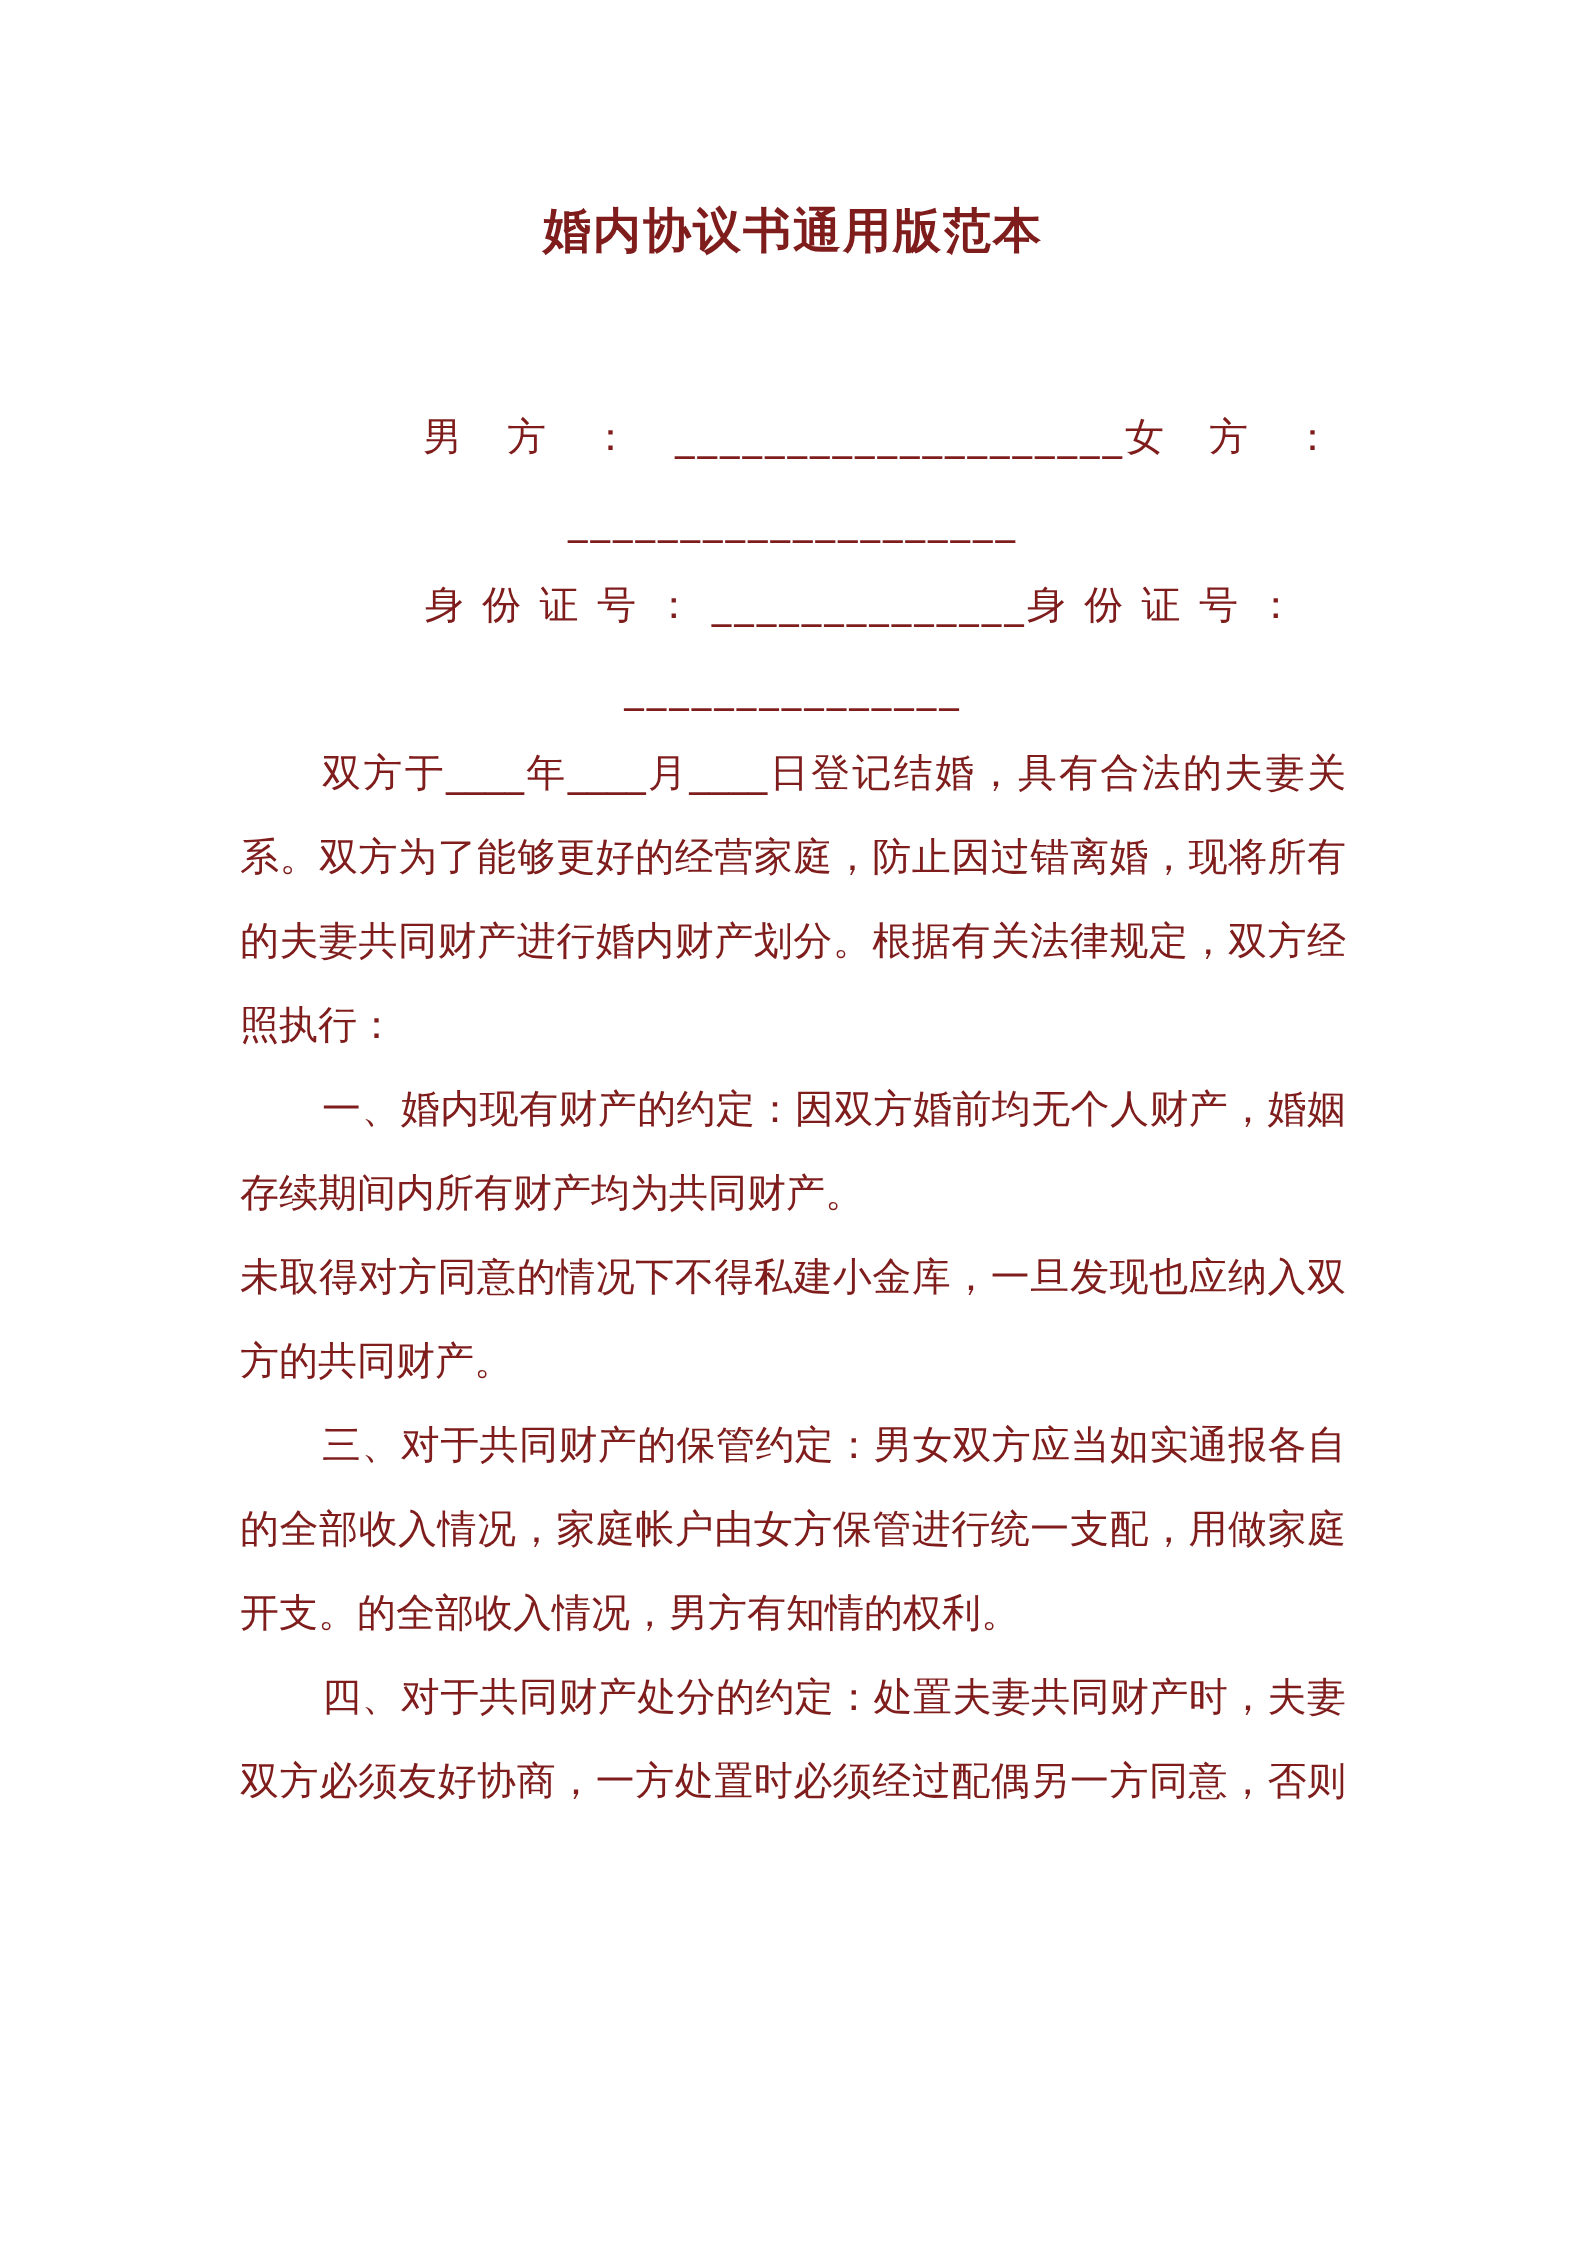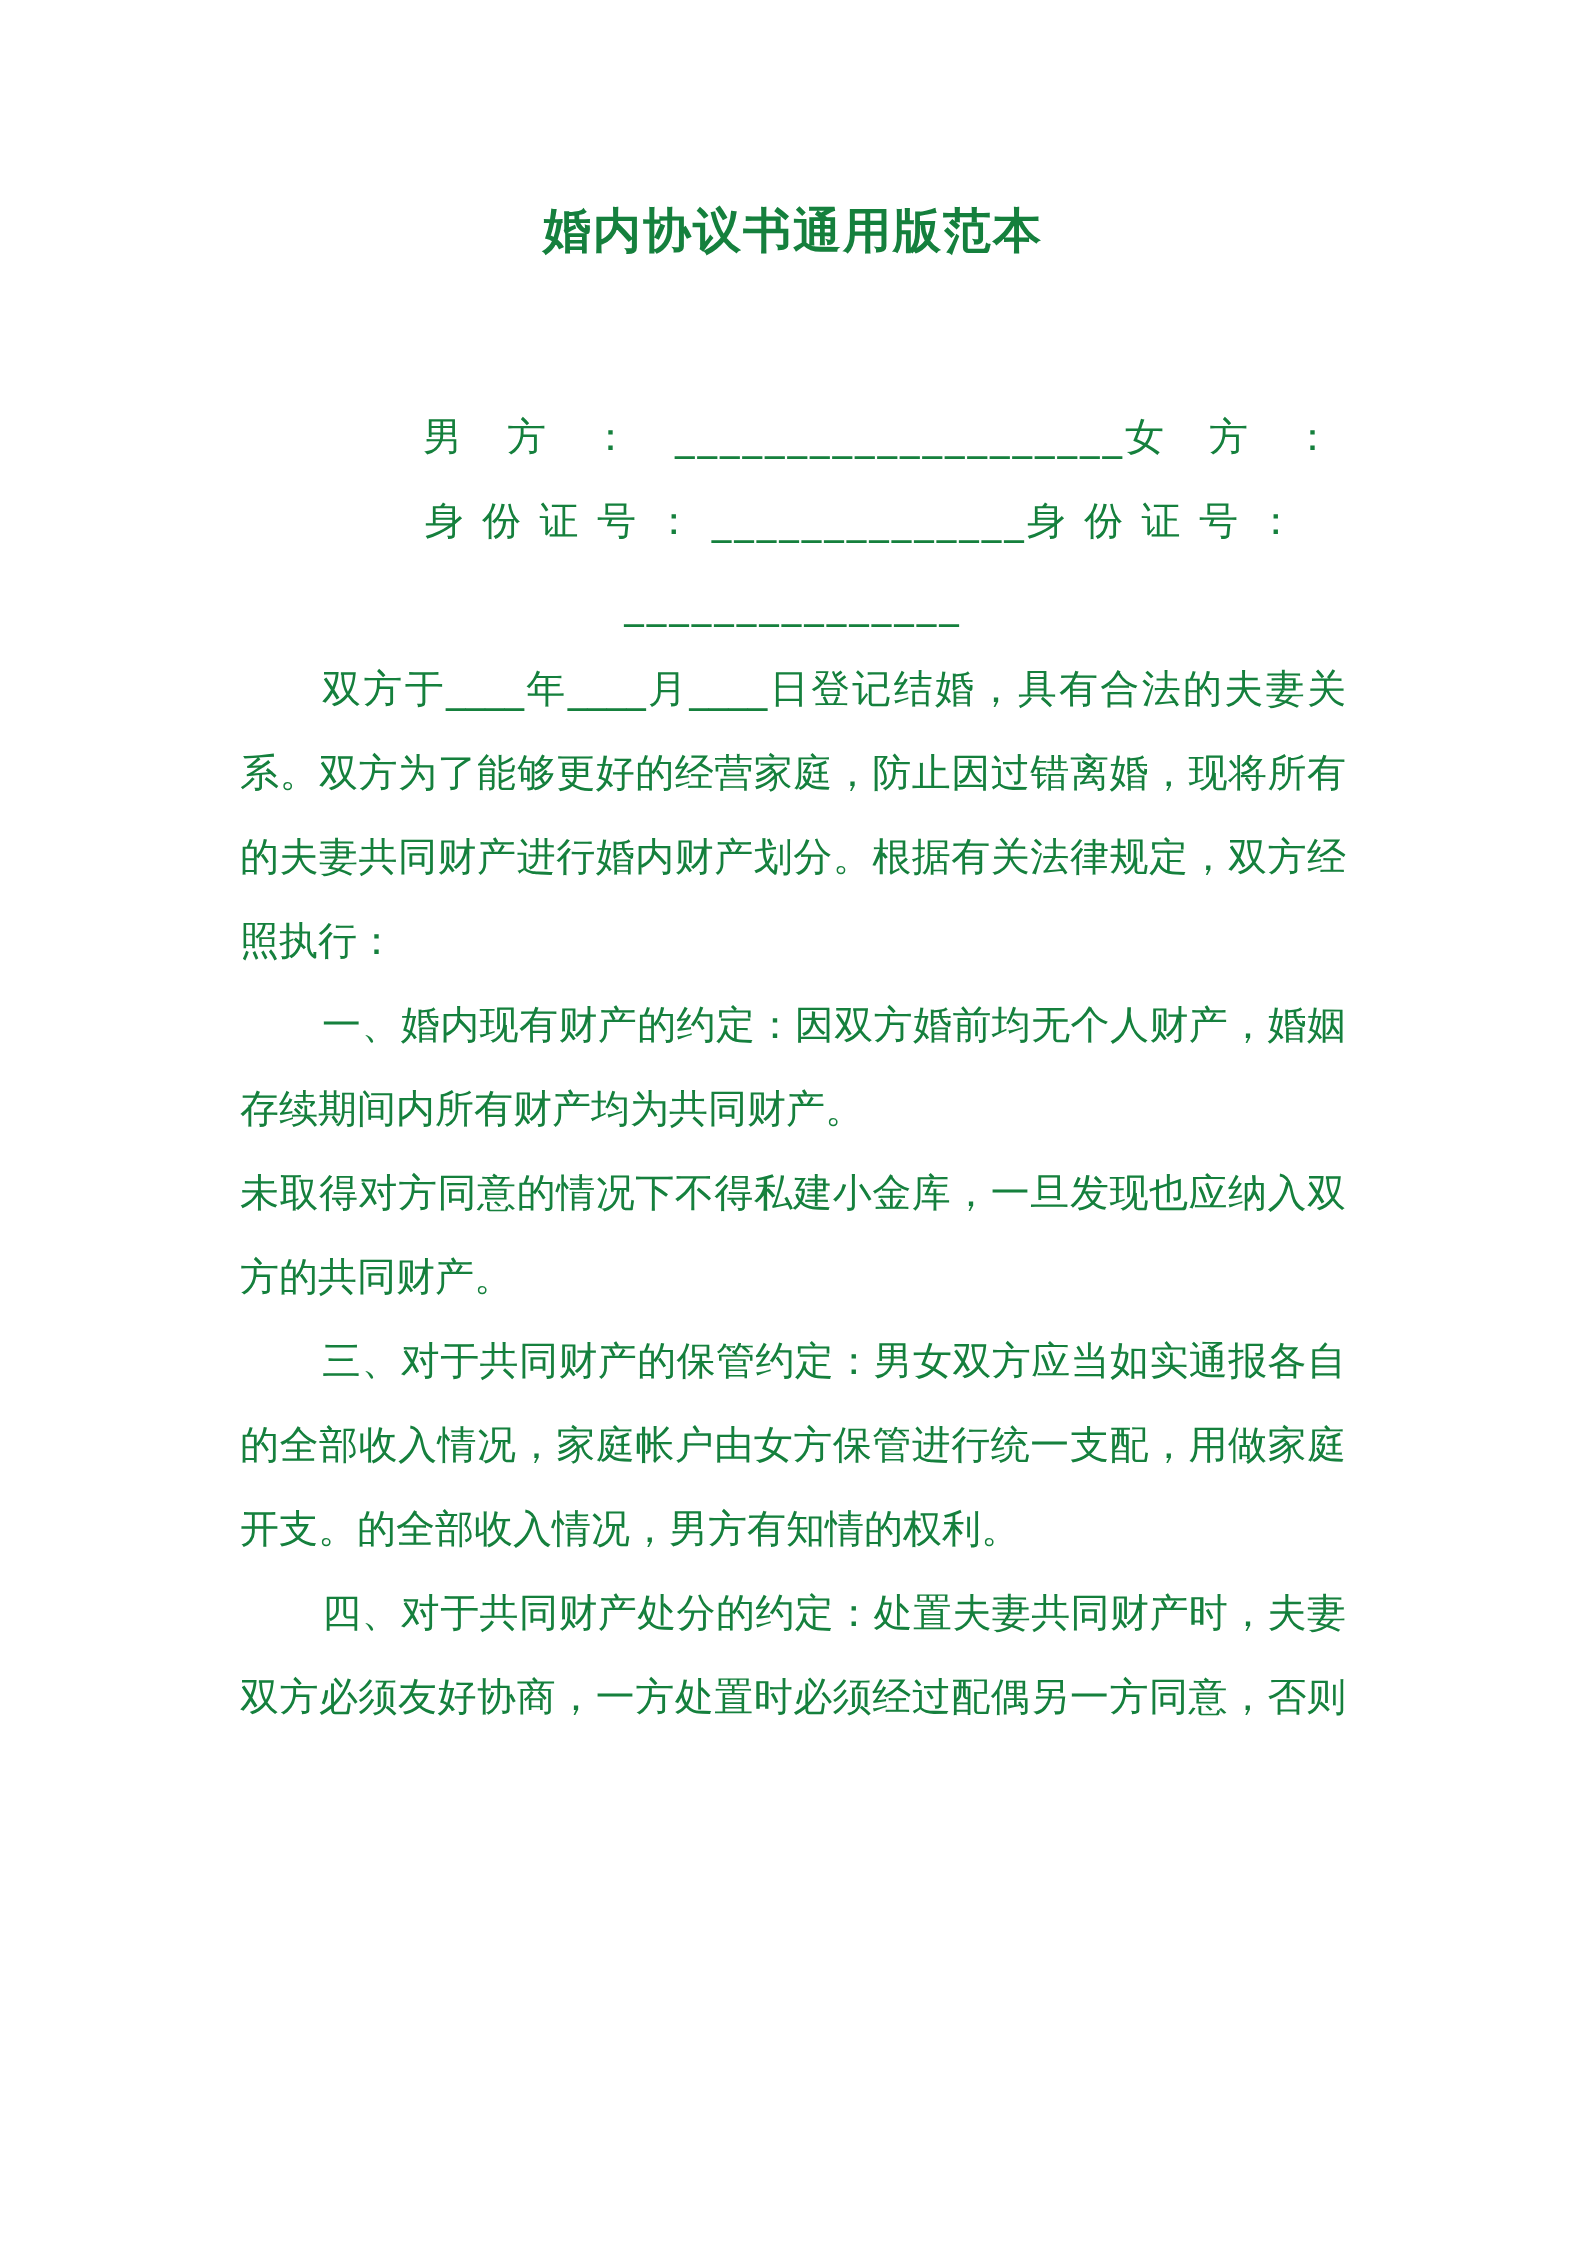--- a/index.html
+++ b/index.html
@@ -6,21 +6,21 @@
   html, body { background: #ffffff; }
   body { font-family: "DejaVu Sans", sans-serif; }
 
   .page {
     position: relative;
     width: 1586px;
     height: 2244px;
     background: #ffffff;
     padding: 0 240px;
     overflow: hidden;
-    color: #15803d;
+    color: #7f1d1d;
   }
 
   .doc-title {
     margin-top: 180px;
     height: 100px;
     line-height: 100px;
     font-size: 48px;
     font-weight: 700;
     text-align: center;
     letter-spacing: 2px;
@@ -53,20 +53,21 @@
   .ln.pad-a { padding-left: 172px; }
   .ln.pad-b { padding-left: 137px; }
 </style>
 </head>
 <body>
 
 <div class="page">
   <div class="doc-title">婚内协议书通用版范本</div>
   <div class="lines">
       <div class="ln field pad-a">男　方　：　____________________女　方　：</div>
+      <div class="ln field">____________________</div>
       <div class="ln field pad-b">身 份 证 号 ： ______________身 份 证 号 ：</div>
       <div class="ln field">_______________</div>
       <div class="ln indent fill">双方于____年____月____日登记结婚，具有合法的夫妻关</div>
       <div class="ln fill">系。双方为了能够更好的经营家庭，防止因过错离婚，现将所有</div>
       <div class="ln fill">的夫妻共同财产进行婚内财产划分。根据有关法律规定，双方经</div>
       <div class="ln">照执行：</div>
       <div class="ln indent fill">一、婚内现有财产的约定：因双方婚前均无个人财产，婚姻</div>
       <div class="ln">存续期间内所有财产均为共同财产。</div>
       <div class="ln fill">未取得对方同意的情况下不得私建小金库，一旦发现也应纳入双</div>
       <div class="ln">方的共同财产。</div>

